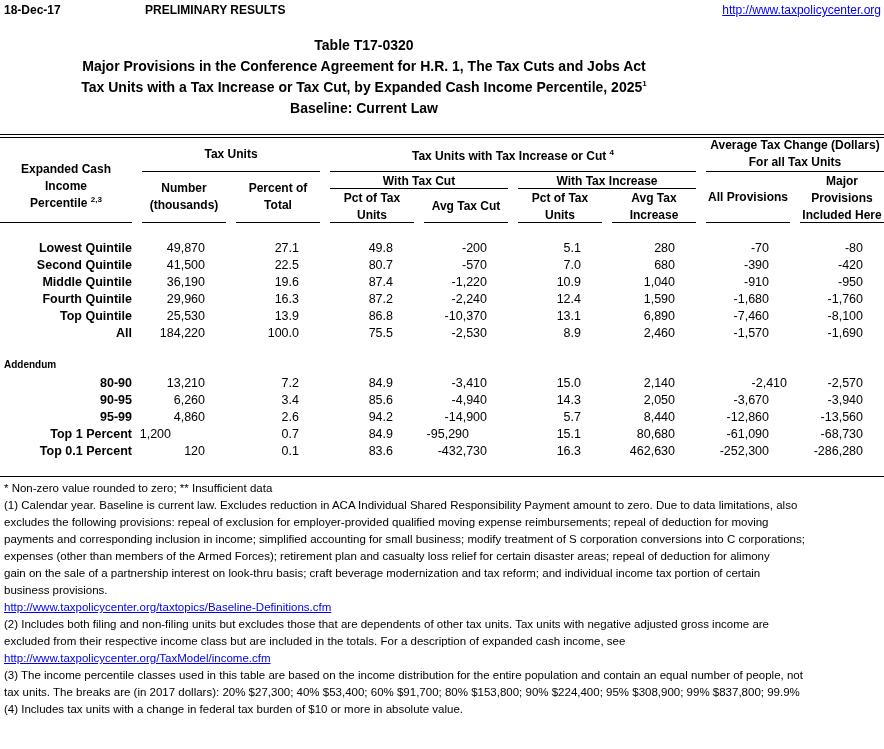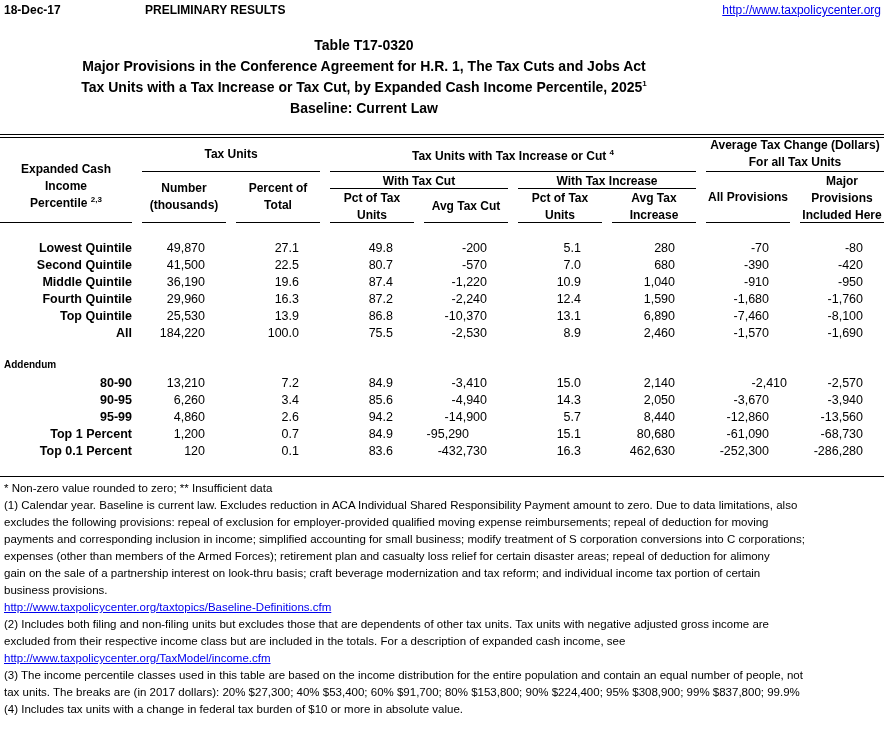--- a/index.html
+++ b/index.html
@@ -190,21 +190,21 @@
       <span style="right: 585px;">2.6</span>
       <span style="right: 491px;">94.2</span>
       <span style="right: 397px;">-14,900</span>
       <span style="right: 303px;">5.7</span>
       <span style="right: 209px;">8,440</span>
       <span style="right: 115px;">-12,860</span>
       <span style="right: 21px;">-13,560</span>
     </div>
     <div class="row" style="top: 426px;">
       <span class="lbl" style="right: 752px;">Top 1 Percent</span>
-      <span style="right: 679px;">1,200</span>
+      <span style="right: 713px;">1,200</span>
       <span style="right: 585px;">0.7</span>
       <span style="right: 491px;">84.9</span>
       <span style="right: 415px;">-95,290</span>
       <span style="right: 303px;">15.1</span>
       <span style="right: 209px;">80,680</span>
       <span style="right: 115px;">-61,090</span>
       <span style="right: 21px;">-68,730</span>
     </div>
     <div class="row" style="top: 443px;">
       <span class="lbl" style="right: 752px;">Top 0.1 Percent</span>

